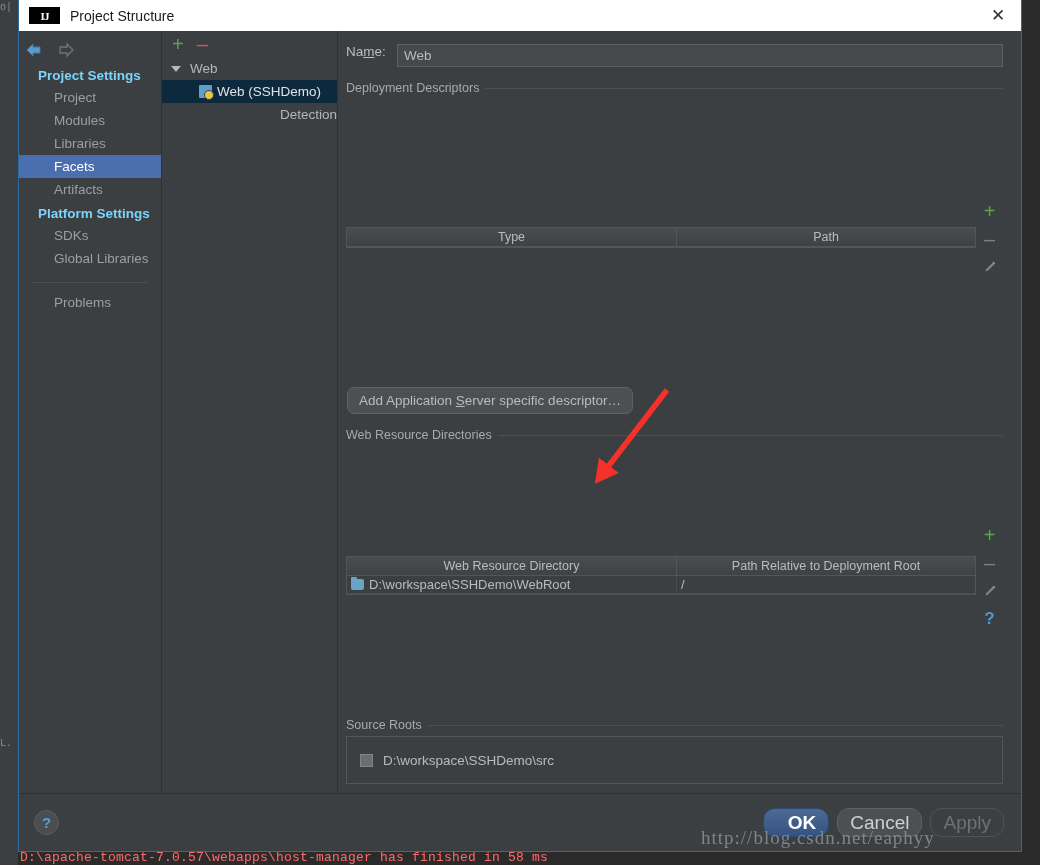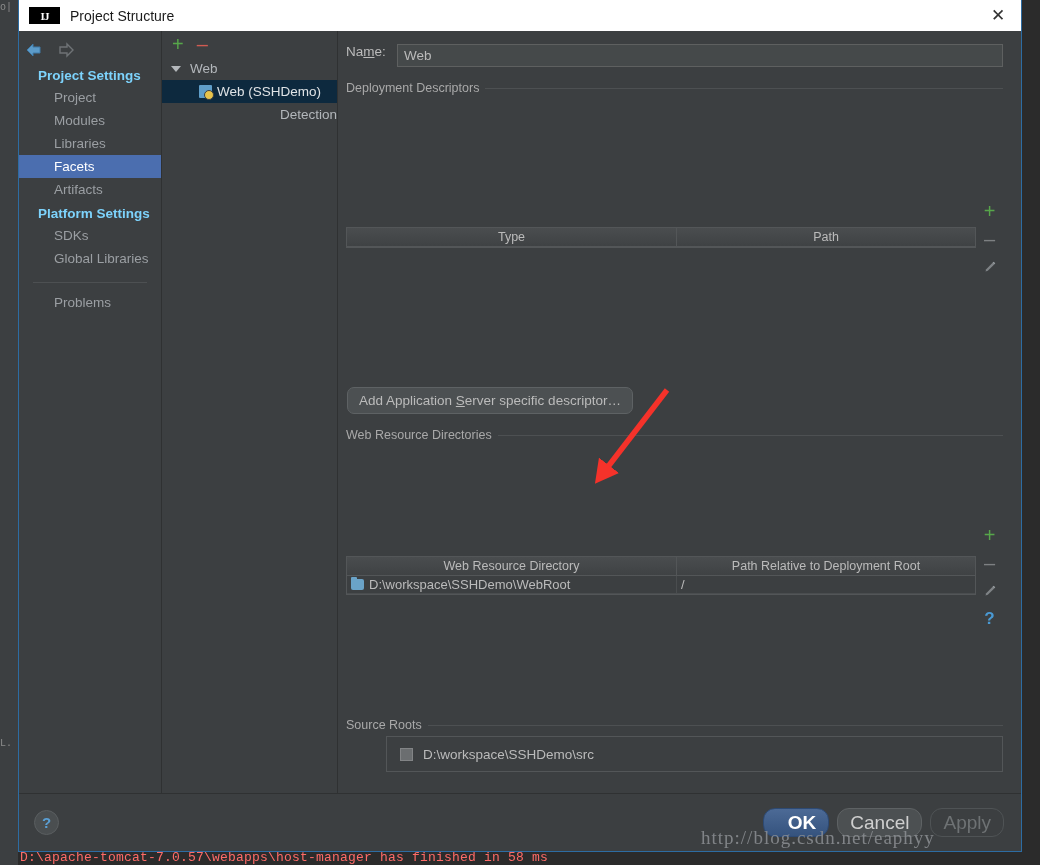--- a/index.html
+++ b/index.html
@@ -198,22 +198,22 @@
     margin: 12px 0 14px 1px;
     background: #4c5052; border: 1px solid #5e6264; border-radius: 7px;
     color: #bbbbbb; font-size: 13.5px; padding: 5px 11px;
     cursor: pointer; font-family: "Liberation Sans", sans-serif;
   }
   #btn-add-descriptor u { text-decoration: underline; }
 
   
   #source-roots-box {
     border: 1px solid #535658; background: #3c3f41;
-    height: 36px; display: flex; align-items: center;
-    padding-left: 13px; flex: none; margin-left: 40px;
+    height: 48px; display: flex; align-items: center;
+    padding-left: 13px; flex: none;
   }
   .sr-check {
     width: 13px; height: 13px; background: #6b6e70;
     border: 1px solid #828486; margin-right: 10px; flex: none;
   }
   #source-root-label { color: #bbbbbb; font-size: 13.5px; }
 
   
   #footer {
     height: 58px; flex: none;

